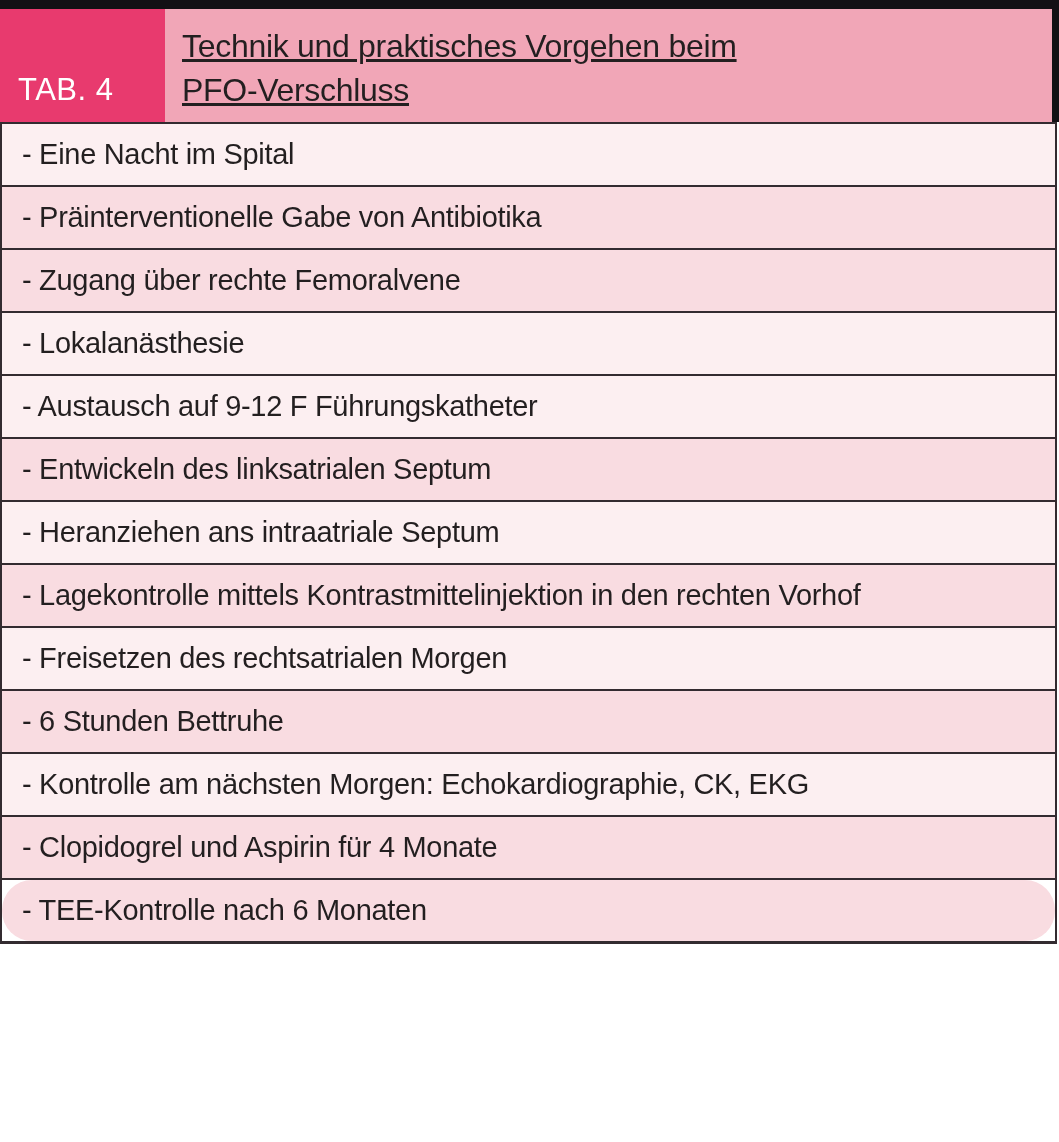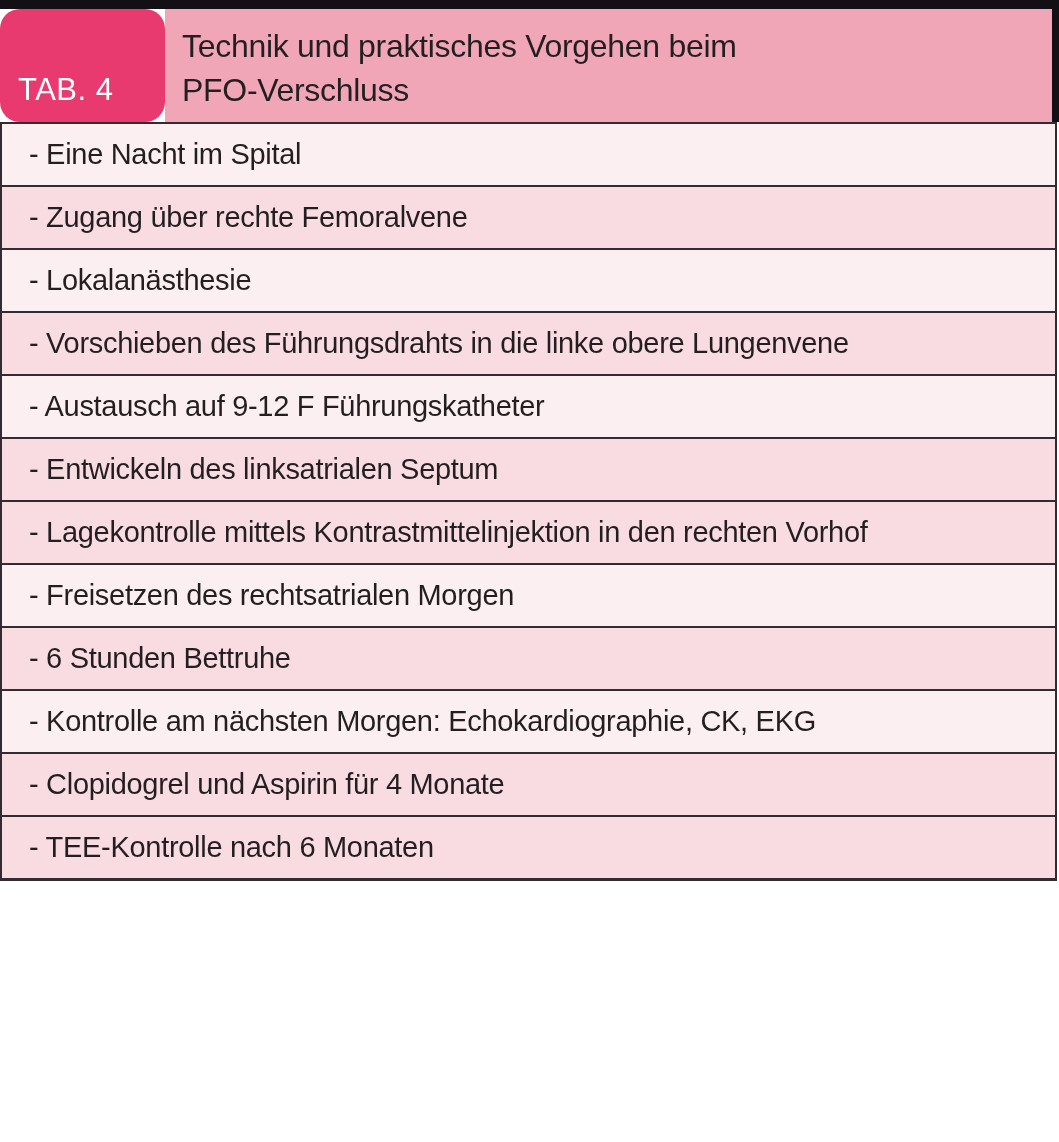--- a/index.html
+++ b/index.html
@@ -27,77 +27,78 @@
   .badge {
     width: 165px;
     box-sizing: border-box;
     background: #e83a6e;
     color: #ffffff;
     display: flex;
     align-items: flex-end;
     padding: 16px 0 14px 18px;
     font-size: 31px;
     letter-spacing: 0.5px;
-    border-radius: 20px;
   }
   .band {
     flex: 1;
     box-sizing: border-box;
     background: #f1a6b7;
     padding: 15px 0 16px 17px;
     font-size: 32px;
     line-height: 44px;
     letter-spacing: -0.3px;
+    text-decoration: underline;
   }
   .band .title-line { display: block; }
   
   .tbody {
     box-sizing: border-box;
     margin-right: 2px;
     border: 2px solid #332b30;
     border-bottom-width: 3px;
   }
   .row {
     height: 61px;
     box-sizing: content-box;
     display: flex;
     align-items: center;
-    padding-left: 27px;
+    padding-left: 20px;
     font-size: 29px;
     letter-spacing: -0.3px;
     background: #fceff1;
     border-bottom: 2px solid #332b30;
     white-space: nowrap;
     overflow: hidden;
   }
-  .row:last-child { border-bottom: none; }
+  .row:last-child { border-bottom: none; border-radius: 30px; }
   .row.alt { background: #f9dce1; }
 </style>
 </head>
 <body>
 
 <div class="figure">
   <div class="header">
     <div class="badge">
       <span>TAB. 4</span>
     </div>
     <div class="band">
       <span class="title-line">Technik und praktisches Vorgehen beim</span>
       <span class="title-line">PFO-Verschluss</span>
     </div>
   </div>
 
   <div class="tbody">
 
   <div class="row">- Eine Nacht im Spital</div>
+      <div class="row alt">- Präinterventionelle Gabe von Antibiotika</div>
       <div class="row alt">- Zugang über rechte Femoralvene</div>
       <div class="row">- Lokalanästhesie</div>
-      <div class="row alt">- Vorschieben des Führungsdrahts in die linke obere Lungenvene</div>
       <div class="row">- Austausch auf 9-12 F Führungskatheter</div>
       <div class="row alt">- Entwickeln des linksatrialen Septum</div>
+      <div class="row">- Heranziehen ans intraatriale Septum</div>
       <div class="row alt">- Lagekontrolle mittels Kontrastmittelinjektion in den rechten Vorhof</div>
       <div class="row">- Freisetzen des rechtsatrialen Morgen</div>
       <div class="row alt">- 6 Stunden Bettruhe</div>
       <div class="row">- Kontrolle am nächsten Morgen: Echokardiographie, CK, EKG</div>
       <div class="row alt">- Clopidogrel und Aspirin für 4 Monate</div>
       <div class="row alt">- TEE-Kontrolle nach 6 Monaten</div>
     </div>
 </div>
 
 </body></html>

